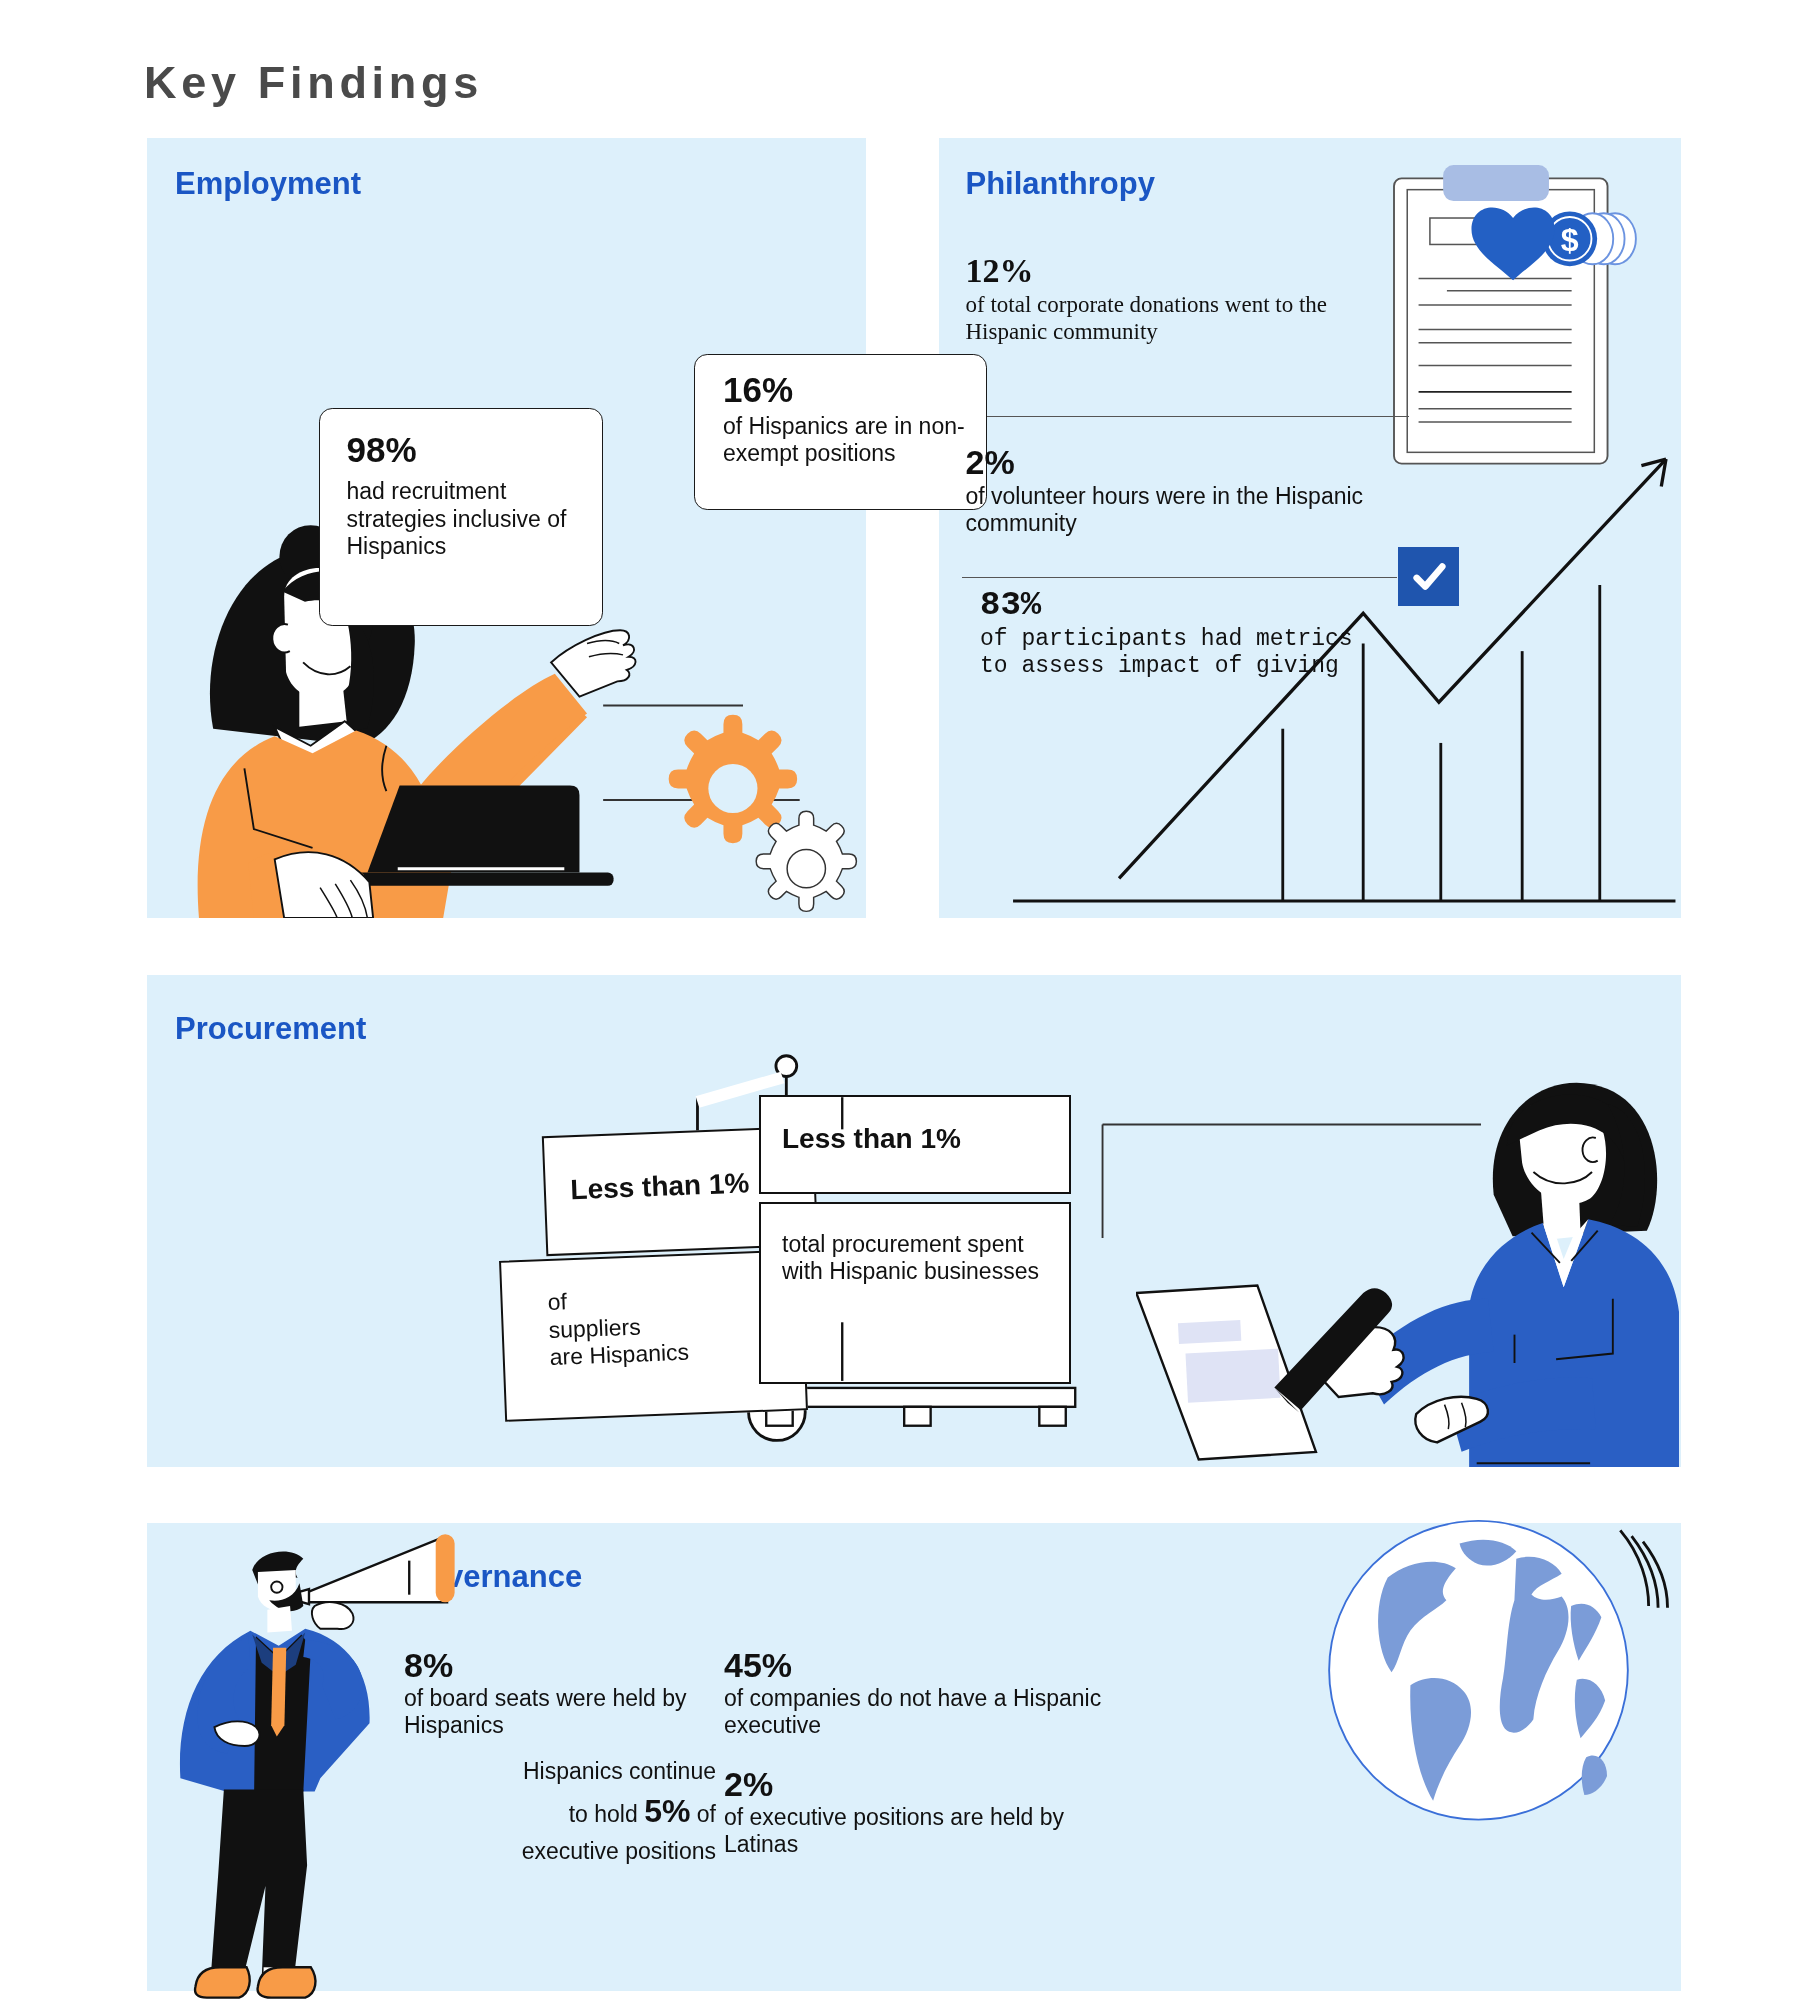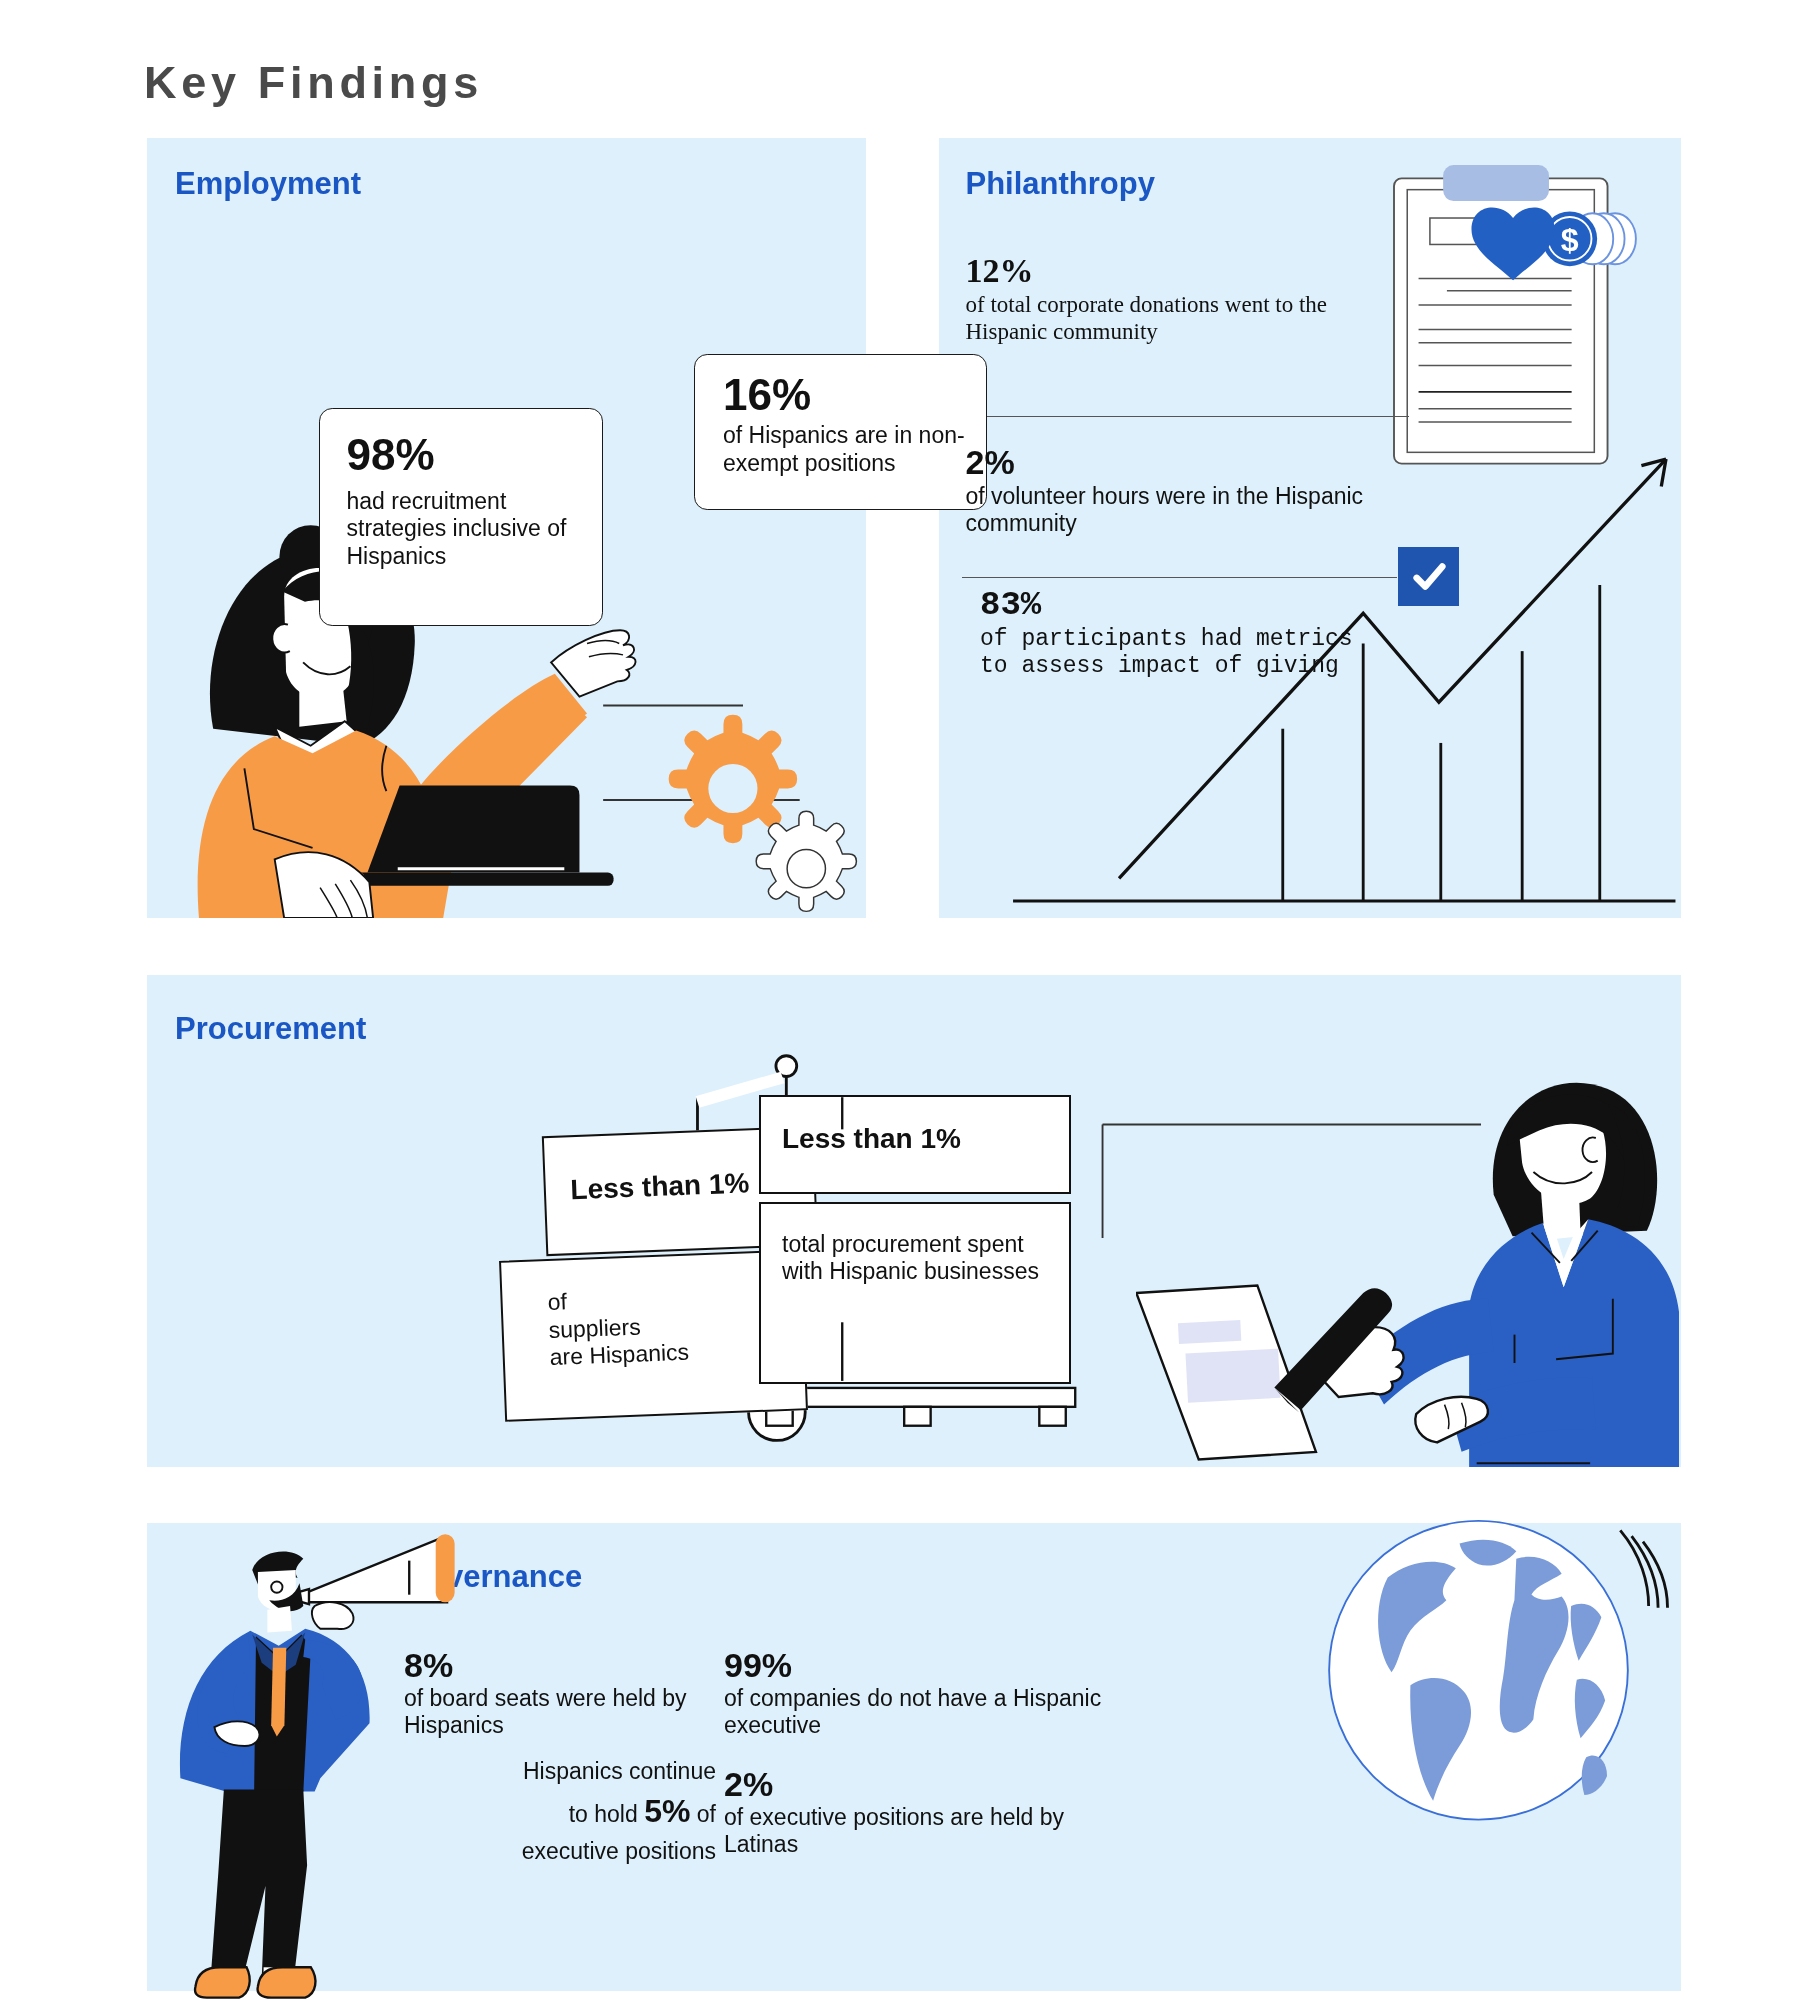--- a/index.html
+++ b/index.html
@@ -35,21 +35,21 @@
   .stat-txt { font-size: 23px; color: #111; line-height: 1.20; }
 
   
   .card {
     position: absolute; background: #fff; border: 1.9px solid #1a1a1a;
     border-radius: 13.2px; z-index: 6;
   }
   #card-98 { left: 172px; top: 270px; width: 284px; height: 218px; padding: 23px 19px 0 26.5px; }
   #card-16 { left: 547px; top: 216px; width: 293px; height: 156px; padding: 17px 19px 0 28px; }
   #card-13 { left: 481px; top: 459px; width: 320px; height: 142px; padding: 17px 19px 0 28px; }
-  .card .stat-num { font-size: 44px; }
+  .card .stat-num { font-size: 35px; }
   #card-98 .stat-num { margin-bottom: 9.5px; }
   #card-16 .stat-num { margin-bottom: 3.8px; }
   #card-13 .mid-num { font-size: 36px; font-weight: bold; line-height:1.1; }
 
   
   .phil-block { position: absolute; z-index: 6; }
   #phil-1 { left: 965px; top: 254px; width: 379px; font-family: Liberation Serif, serif; }
   #phil-2 { left: 965px; top: 445px; width: 416px; }
   #phil-3 { left: 965px; top: 589px; width: 379px; }
   .phil-block .stat-num { font-size: 34px; margin-bottom: 1.9px; }
@@ -393,21 +393,21 @@
 
     <div class="gov-block" id="gov-2">
       <div class="flowtxt">
         <span>Hispanics continue</span><br>
         <span>to hold </span><span class="mid-num">5%</span><span> of</span><br>
         <span>executive positions</span>
       </div>
     </div>
 
     <div class="gov-block" id="gov-3">
-      <div class="stat-num">99%</div>
+      <div class="stat-num">45%</div>
       <div class="stat-txt">of companies do not have a Hispanic executive</div>
     </div>
 
     <div class="gov-block" id="gov-4">
       <div class="stat-num">2%</div>
       <div class="stat-txt">of executive positions are held by Latinas</div>
     </div>
 
     <div class="illus" style="left:1150px; top:-3.8px; width:397px; height:397px;">
       <svg viewBox="0 0 420 420" width="397" height="397">

